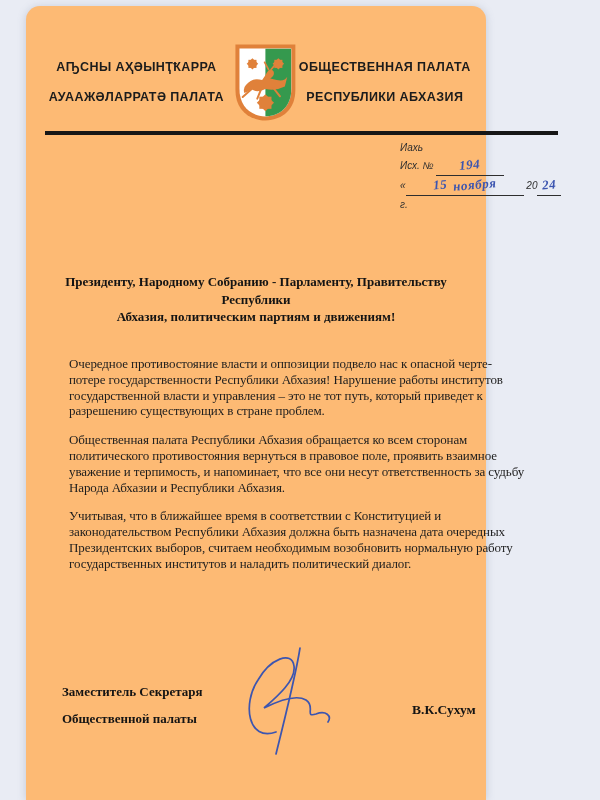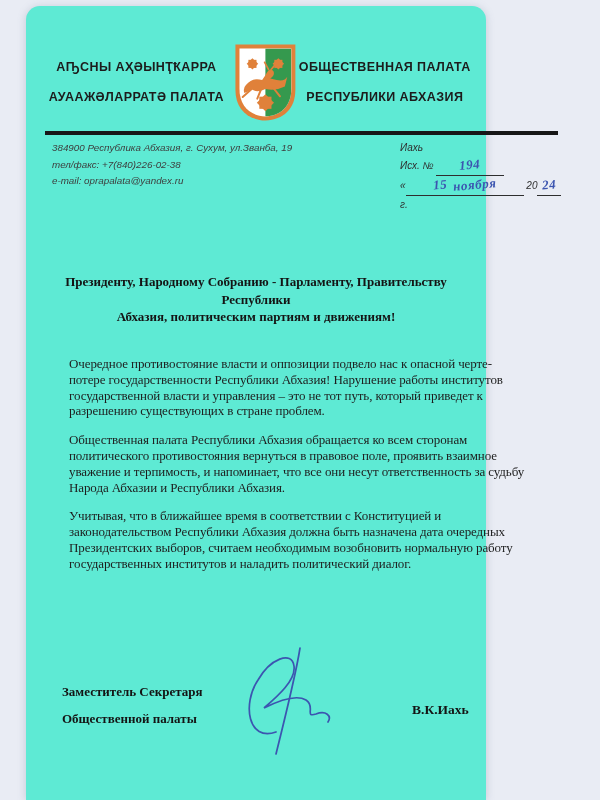--- a/index.html
+++ b/index.html
@@ -9,21 +9,21 @@
     --divider-black:#171717;
   }
   html,body{margin:0;padding:0;}
   body{
     width:600px;height:800px;position:relative;overflow:hidden;
     background:#e9ecf4;
     font-family:"Liberation Serif", serif;
   }
   .page{
     position:absolute;left:26px;top:6px;width:460px;height:794px;
-    background:#5eead4;border-radius:14px 14px 0 0;
+    background:#fdba74;border-radius:14px 14px 0 0;
     box-shadow:0 1px 8px rgba(100,110,140,.28);
   }
   
   .letterhead{
     position:absolute;top:22px;left:14px;right:14px;height:108px;
     display:flex;align-items:center;justify-content:space-between;
   }
   .lh-text{
     font-family:"Liberation Sans", sans-serif;font-weight:bold;
     font-size:12.5px;letter-spacing:.4px;color:#1c1c1c;
@@ -130,23 +130,20 @@
         <rect x="-7.5" y="-7.5" width="15" height="15" fill="var(--emblem-orange, #e0813a)" transform="rotate(45)"></rect>
       </g>
     </svg>
 
     <div class="lh-text lh-right">ОБЩЕСТВЕННАЯ ПАЛАТА
 РЕСПУБЛИКИ АБХАЗИЯ</div>
   </div>
 
   <div class="divider"></div>
 
-  <div class="contacts">384900 Республика Абхазия, г. Сухум, ул.Званба, 19
-тел/факс: +7(840)226-02-38
-e-mail: oprapalata@yandex.ru</div>
 
   <div class="refblock">
     <div>Иахь</div>
     <div>
       <span>Исх. №</span>
       <span class="uline uline-num"><span class="hw">194</span></span>
     </div>
     <div>
       <span>«</span><span class="uline uline-date"><span class="hw">15</span>&nbsp;&nbsp;<span class="hw">ноября</span></span>
       <span>20</span><span class="uline uline-year"><span class="hw">24</span></span>
@@ -175,15 +172,15 @@
   <div class="sig-left">Заместитель Секретаря
 Общественной палаты</div>
 
   <svg class="signature-svg" width="130" height="125" viewBox="0 0 130 125" aria-hidden="true">
     <g fill="none" stroke="var(--ink-blue, #3c55b0)" stroke-width="1.7" stroke-linecap="round">
       <path d="M48,90 C20,100 14,62 30,38 C42,17 64,8 66,24 C68,38 50,54 36,66 C52,58 68,52 78,58 C88,64 76,76 88,72 C98,68 104,74 100,80"></path>
       <path d="M72,6 C68,32 58,72 48,112"></path>
     </g>
   </svg>
 
-  <div class="sig-name">В.К.Иахь</div>
+  <div class="sig-name">В.К.Сухум</div>
 
 </div>
 
 </body></html>

